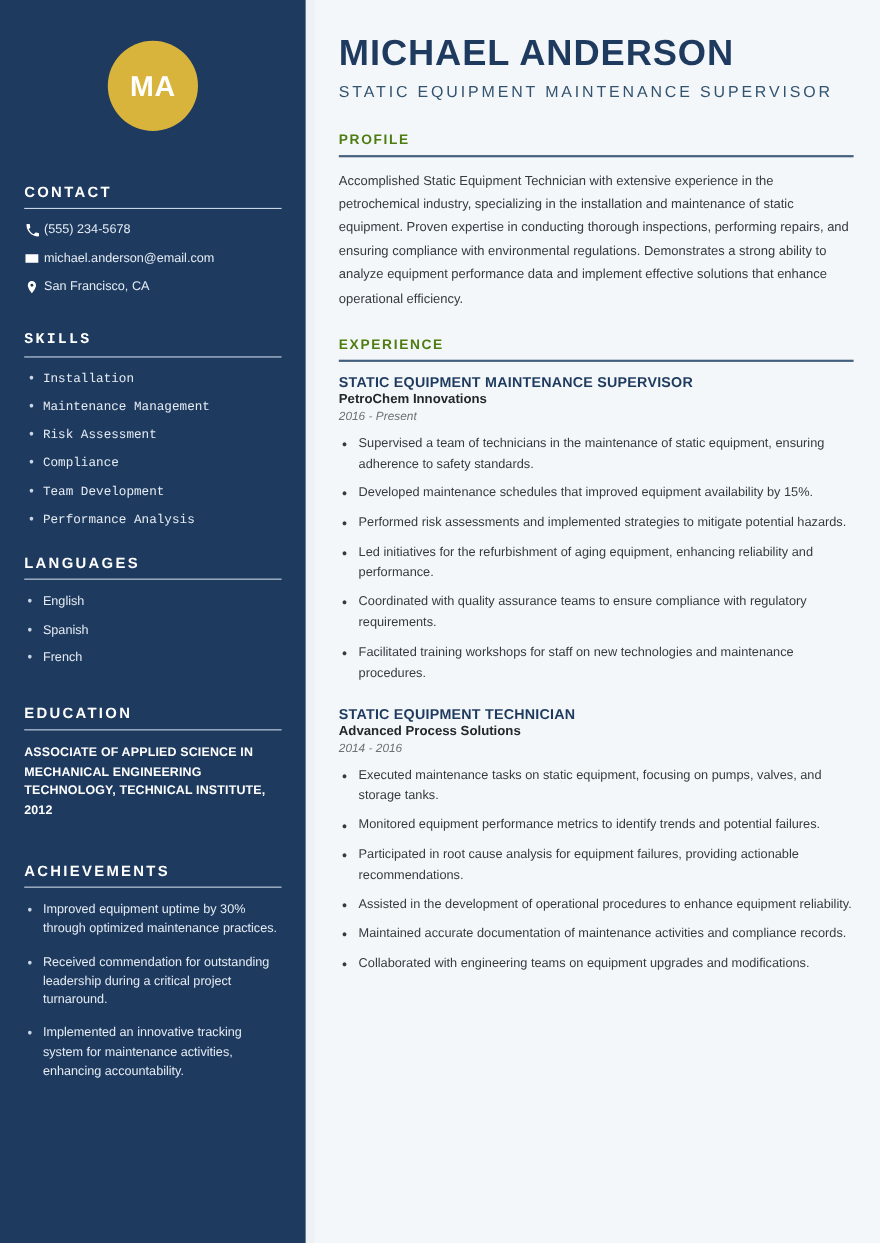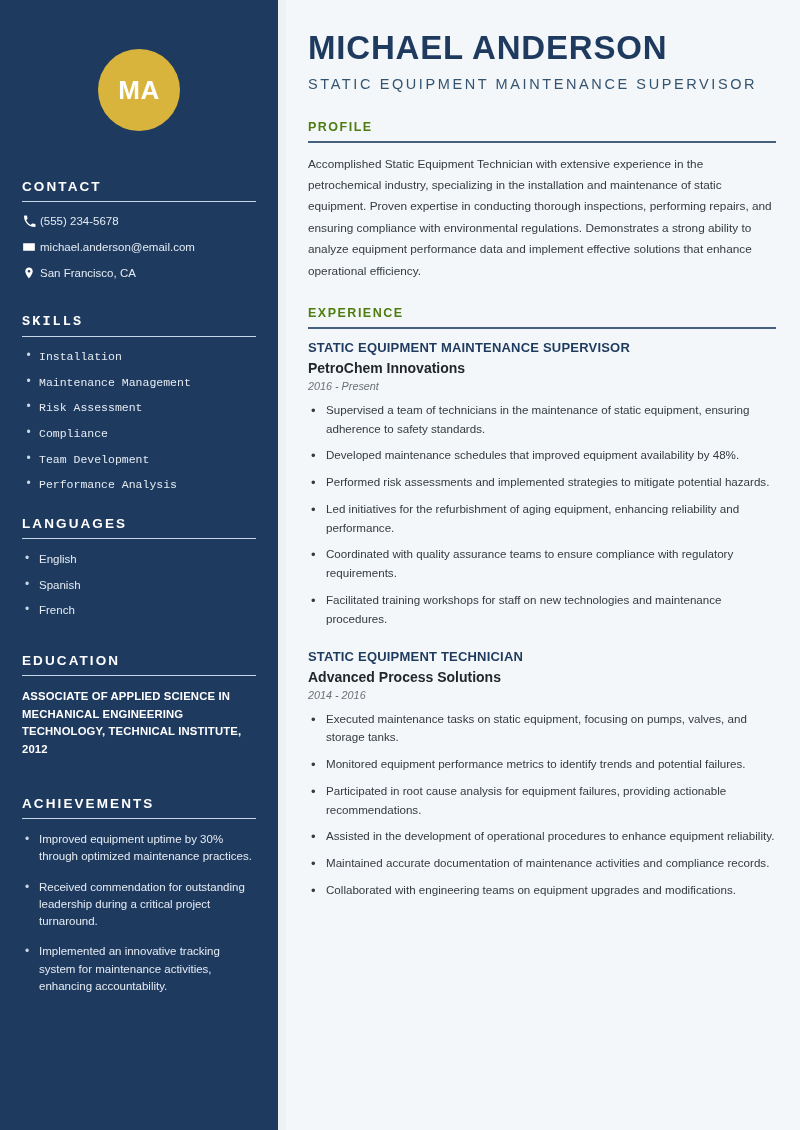--- a/index.html
+++ b/index.html
@@ -18,21 +18,21 @@
     display: flex;
     background: #f4f7f9;
     overflow: hidden;
   }
 
   
   .sidebar {
     width: 278px;
     flex: 0 0 278px;
     background: #1e3a5f;
-    padding: 12px 22px;
+    padding: 0 22px;
     color: #ffffff;
   }
 
   .avatar-wrap {
     display: flex;
     justify-content: center;
     padding-top: 37px;
   }
   .avatar {
     width: 82px;
@@ -161,22 +161,21 @@
   .exp-block { margin-bottom: 4px; }
   .exp-block + .exp-block { margin-top: 20px; }
   .exp-role {
     font-size: 13px;
     font-weight: bold;
     color: #1e3a5f;
     letter-spacing: 0.2px;
     text-transform: uppercase;
   }
   .exp-company {
-    margin-top: 5px;
-    font-size: 14px;
+    font-size: 12px;
     font-weight: bold;
     color: #22272b;
   }
   .exp-dates {
     margin-top: 4px;
     font-size: 10.8px;
     font-style: italic;
     color: #6b7177;
   }
   .exp-list {
@@ -300,21 +299,21 @@
     <section class="main-section">
       <div class="main-heading">EXPERIENCE</div>
       <div class="main-rule"></div>
 
       <div class="exp-block">
         <div class="exp-role">STATIC EQUIPMENT MAINTENANCE SUPERVISOR</div>
         <div class="exp-company">PetroChem Innovations</div>
         <div class="exp-dates">2016 - Present</div>
         <ul class="exp-list">
           <li>Supervised a team of technicians in the maintenance of static equipment, ensuring adherence to safety standards.</li>
-          <li>Developed maintenance schedules that improved equipment availability by 48%.</li>
+          <li>Developed maintenance schedules that improved equipment availability by 15%.</li>
           <li>Performed risk assessments and implemented strategies to mitigate potential hazards.</li>
           <li>Led initiatives for the refurbishment of aging equipment, enhancing reliability and performance.</li>
           <li>Coordinated with quality assurance teams to ensure compliance with regulatory requirements.</li>
           <li>Facilitated training workshops for staff on new technologies and maintenance procedures.</li>
         </ul>
       </div>
 
       <div class="exp-block">
         <div class="exp-role">STATIC EQUIPMENT TECHNICIAN</div>
         <div class="exp-company">Advanced Process Solutions</div>

